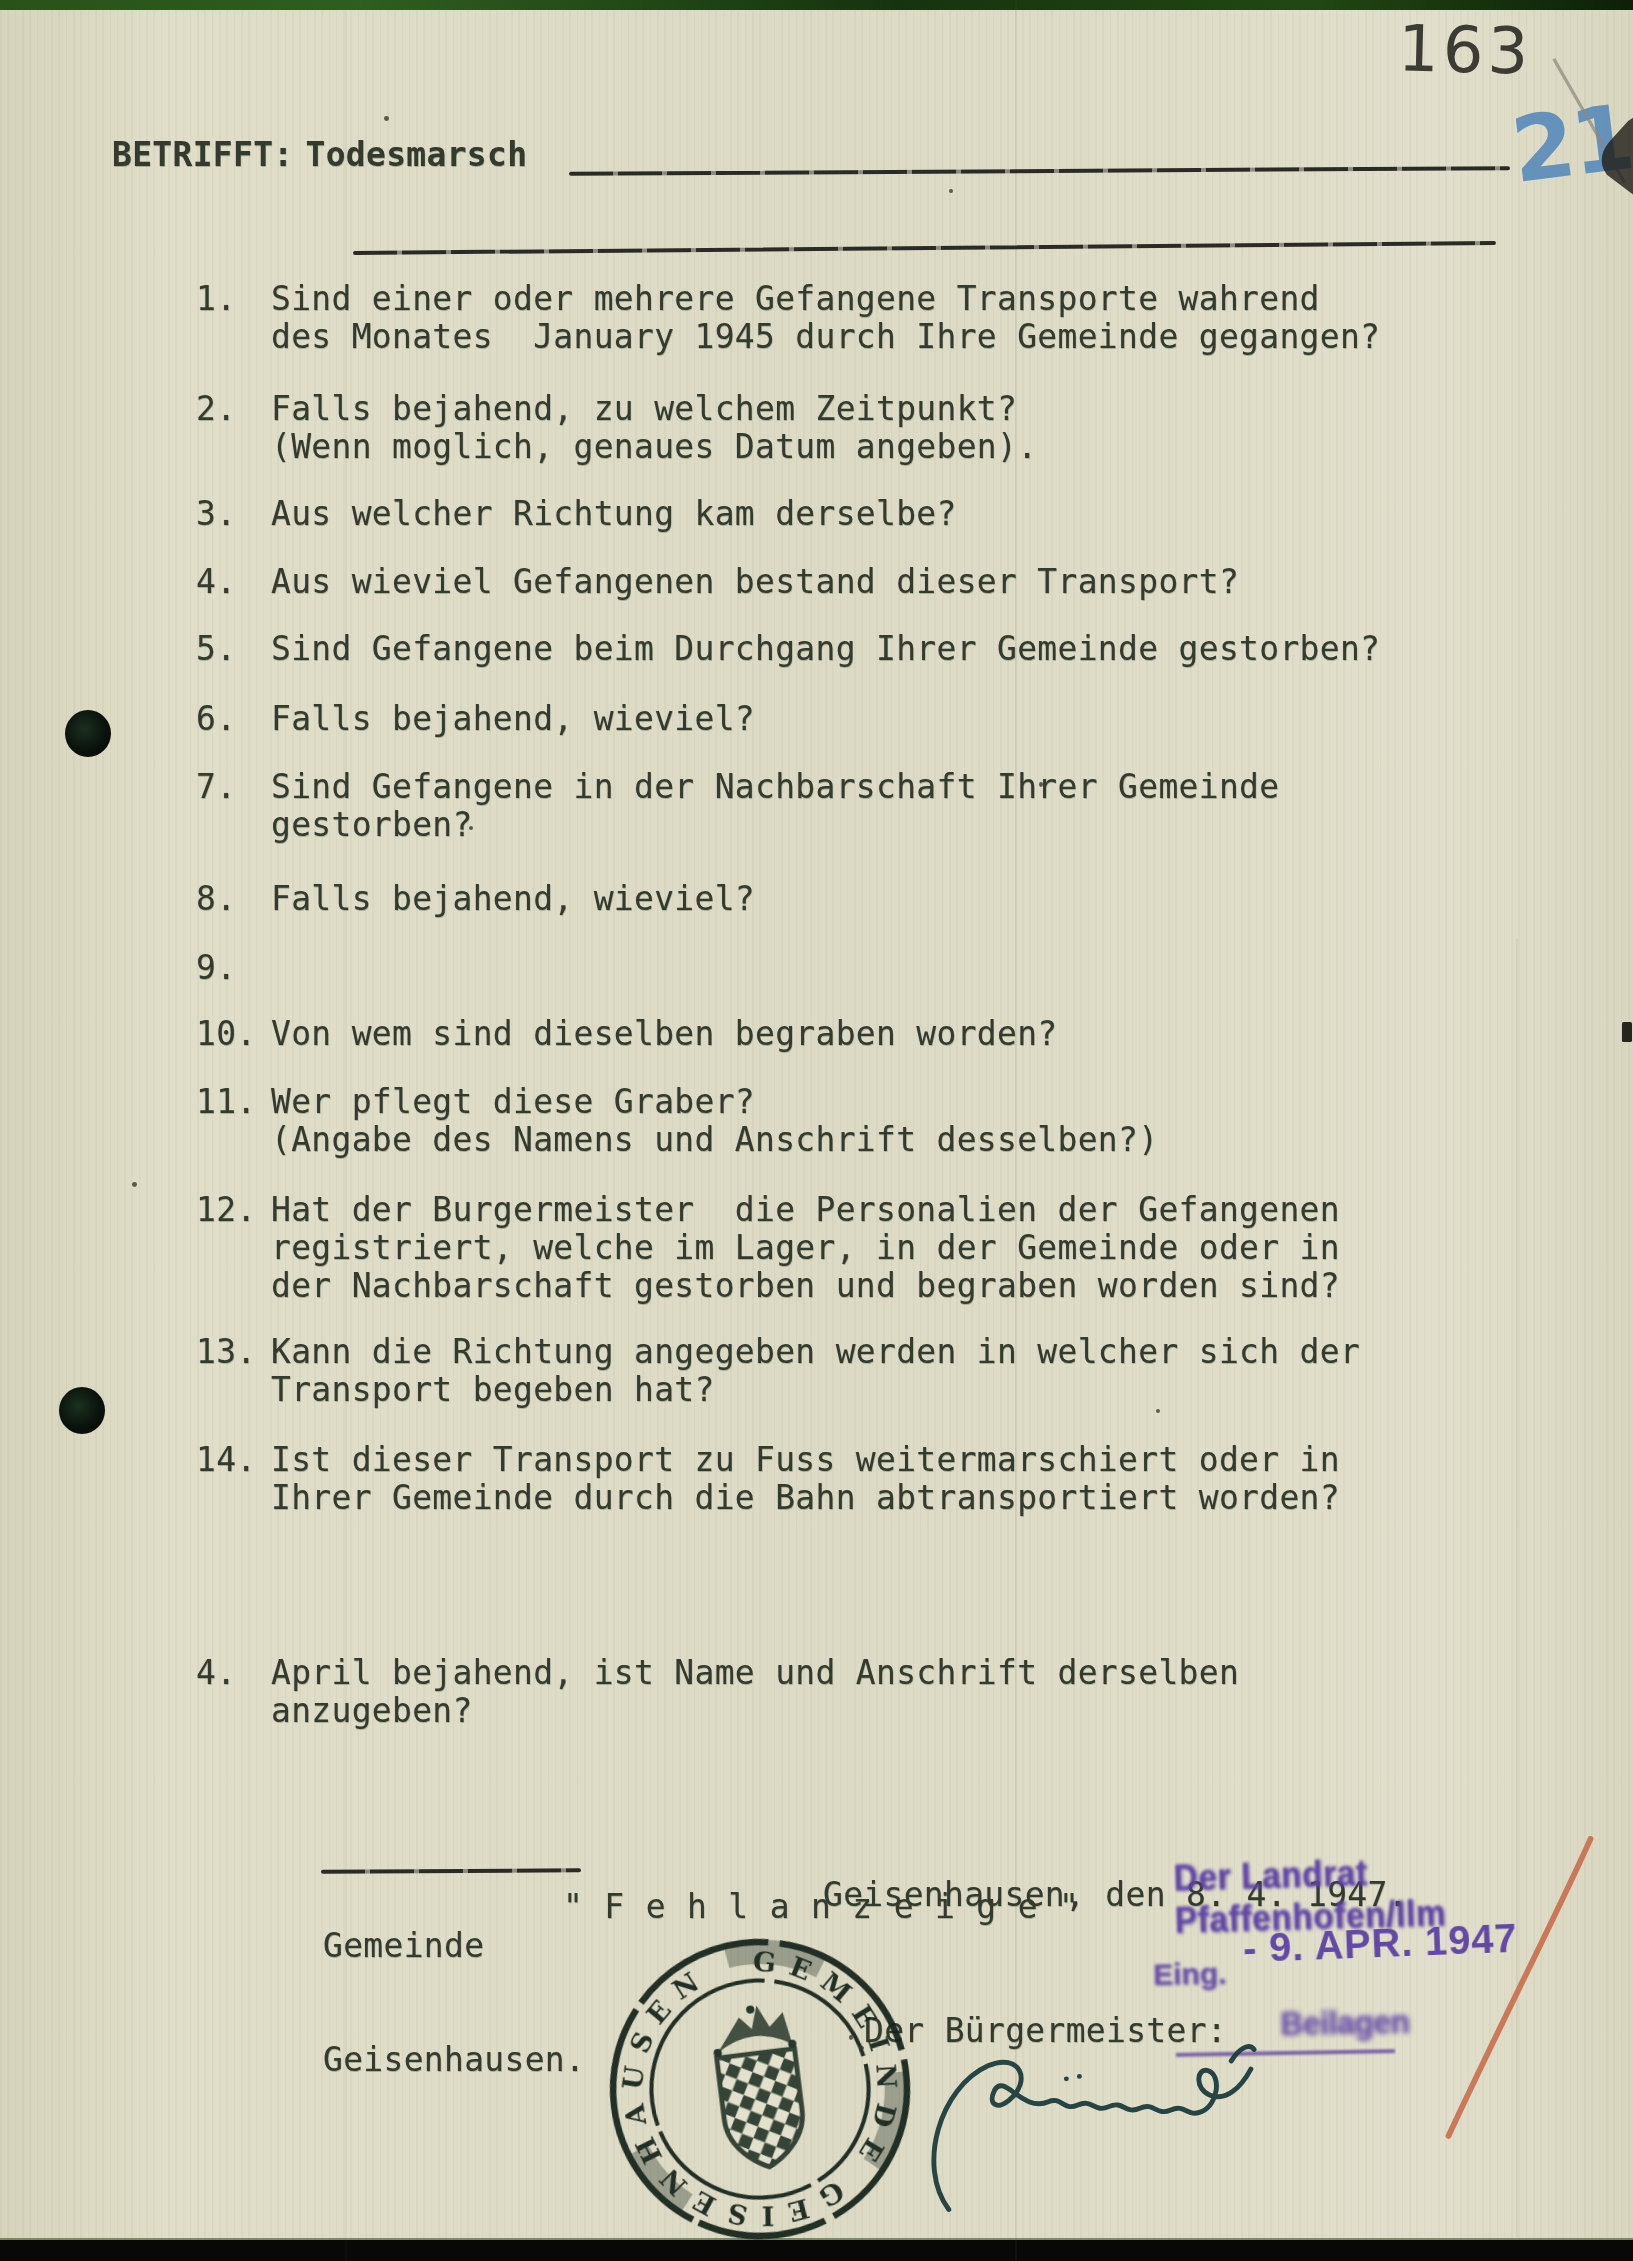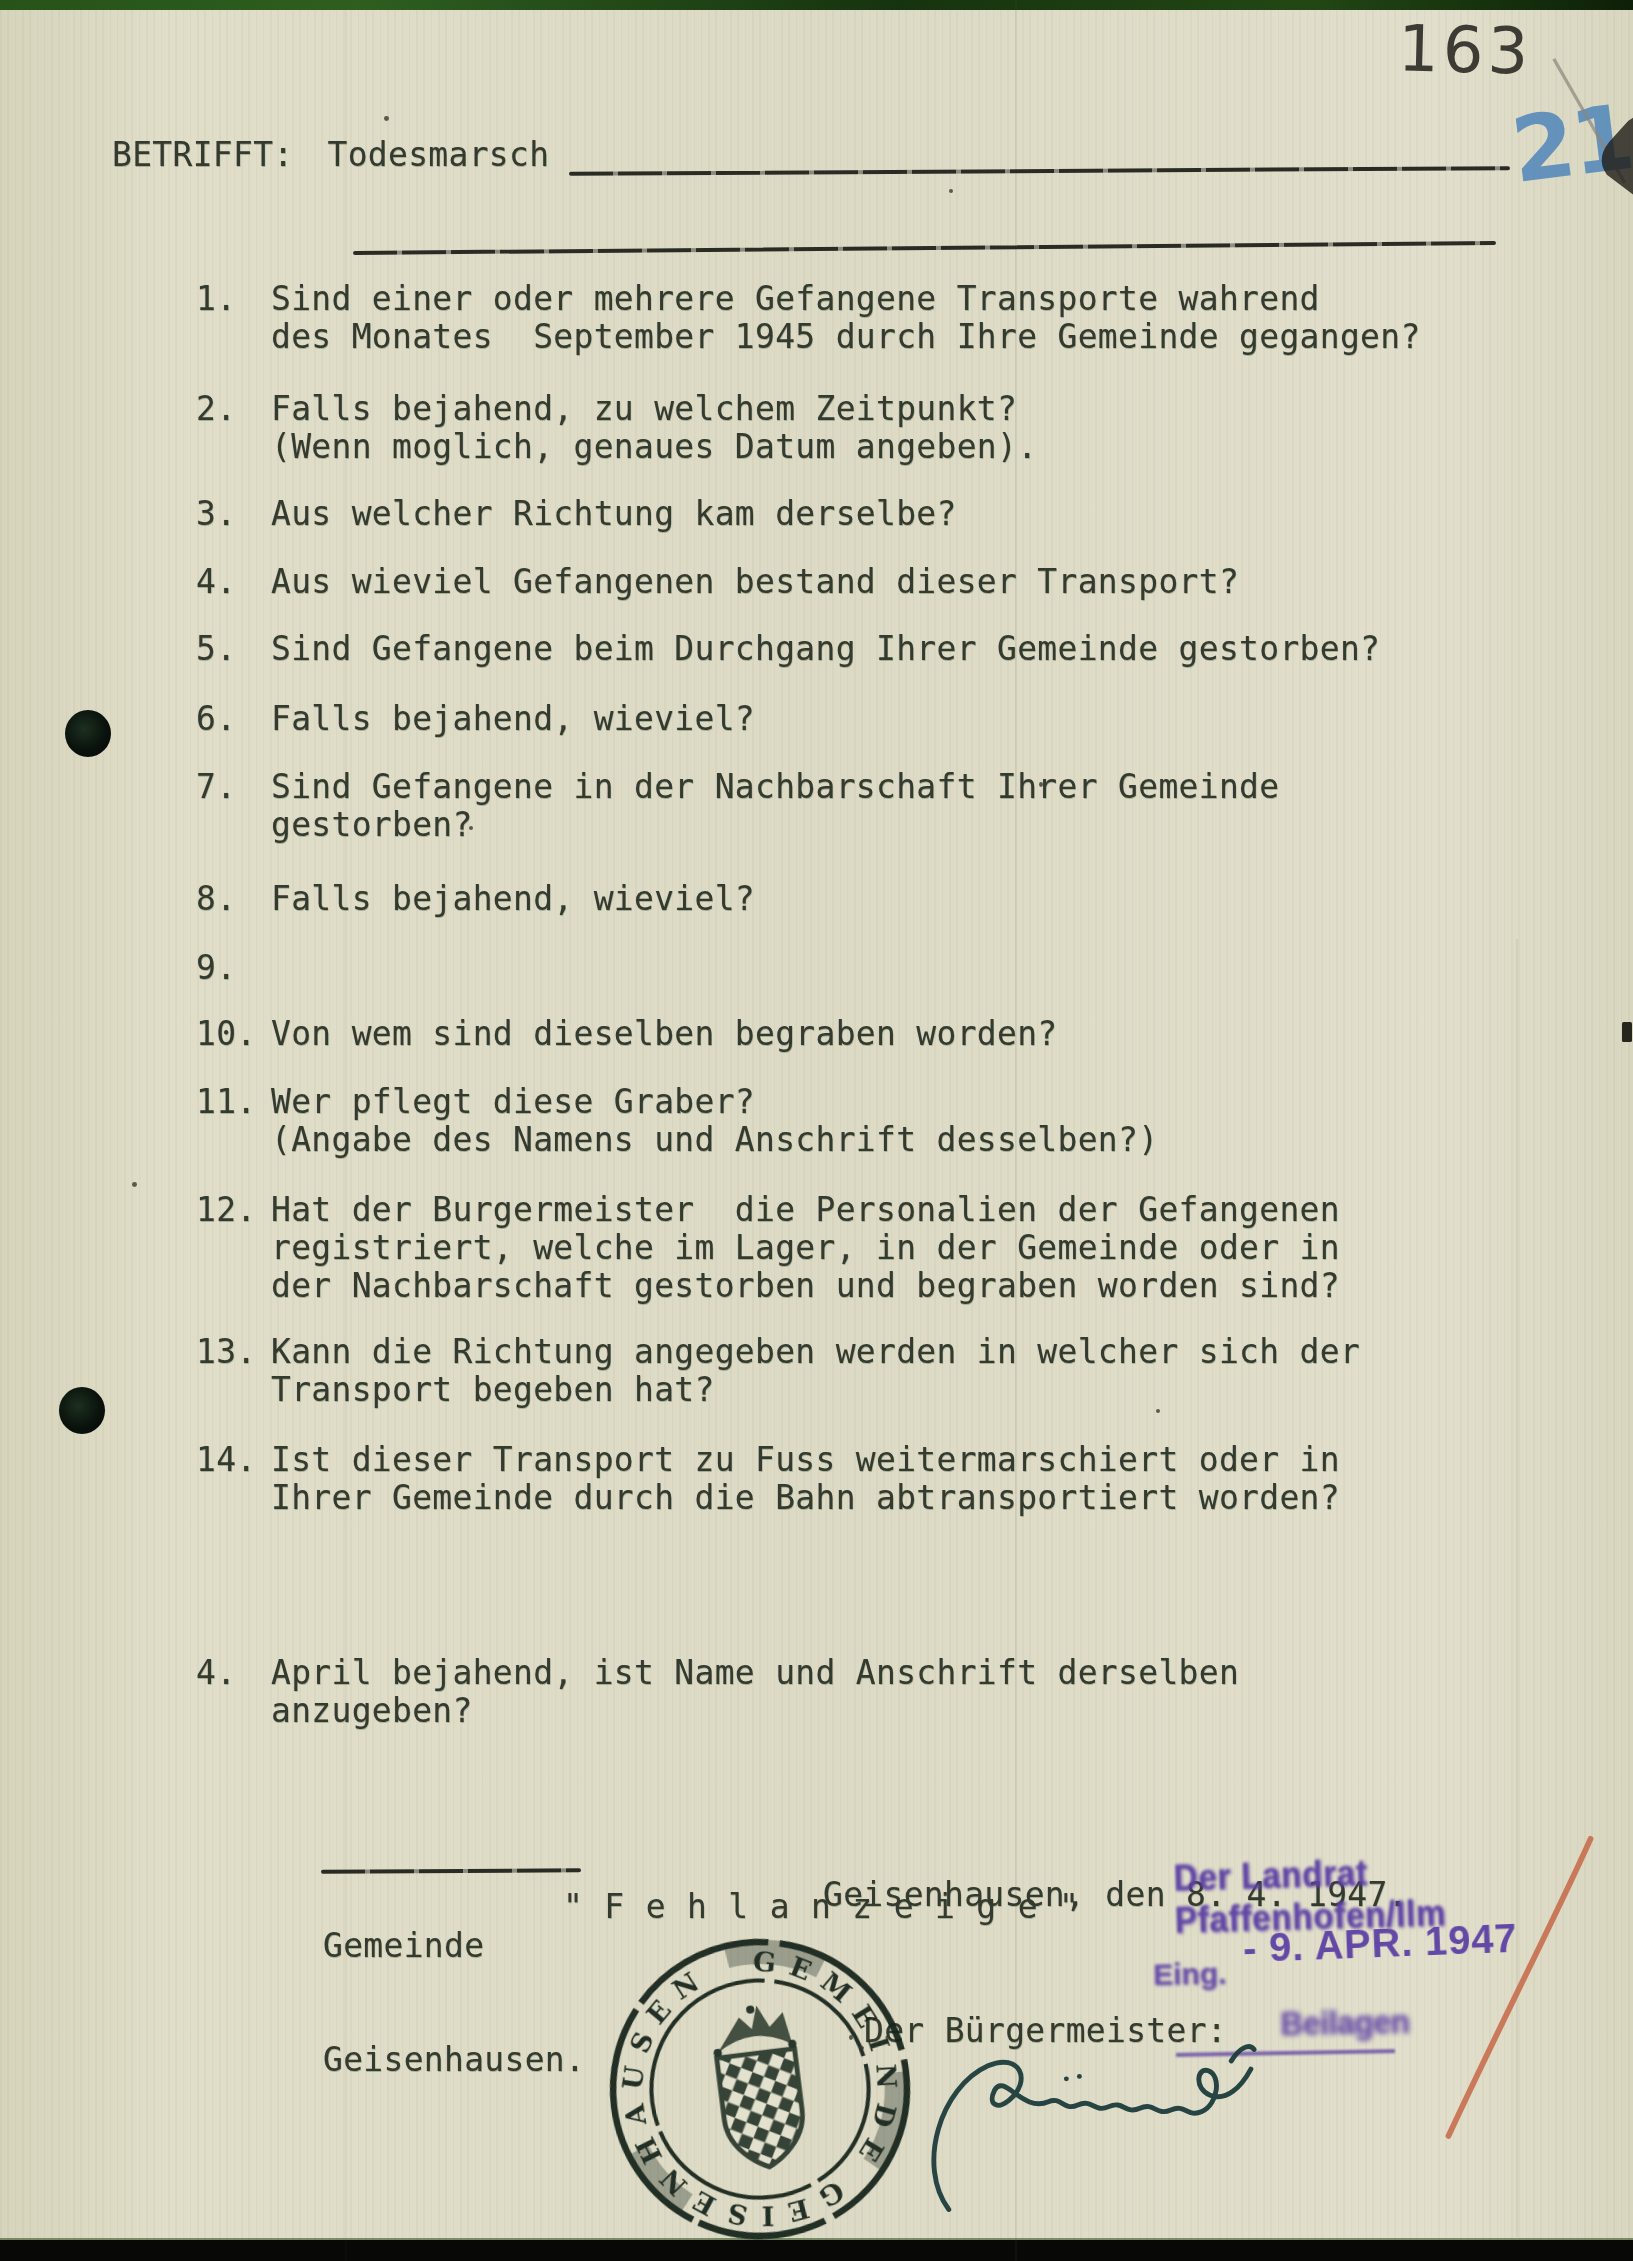--- a/index.html
+++ b/index.html
@@ -17,21 +17,21 @@
   }
   .edge-top{position:absolute;left:0;top:0;width:100%;height:9.8px;
     background:linear-gradient(90deg,#275218 0%,#2e5e20 22%,#16330f 55%,#224714 80%,#0d2008 100%);}
   .edge-bottom{position:absolute;left:0;bottom:0;width:100%;height:21px;background:#080806;}
   .edge-bottom-green{position:absolute;left:0;bottom:19.6px;width:100%;height:3.3px;background:rgba(40,75,25,.55);}
   .crease{position:absolute;background:rgba(90,90,68,.10);}
   .hole{position:absolute;width:46px;height:47px;border-radius:50%;
     background:radial-gradient(circle at 42% 40%, #1c3020 0%, #0a120c 55%, #05080a 100%);}
   .rule{position:absolute;height:4.1px;border-radius:2.4px;
     background:repeating-linear-gradient(90deg,#2b2b25 0 44px, rgba(43,43,37,.45) 44px 49px);}
-  .header{position:absolute;left:112px;top:136px;display:flex;gap:34px;}
+  .header{position:absolute;left:112px;top:136px;display:flex;gap:12px;font-weight:bold;}
   .q{position:absolute;left:196px;display:flex;}
   .qnum{flex:0 0 75px;}
   .speck{position:absolute;border-radius:50%;background:rgba(60,55,45,.8);}
   .pagenum{position:absolute;left:1398px;top:13px;font-family:"DejaVu Sans",sans-serif;
     font-size:64px;color:#3c3c34;letter-spacing:4.1px;transform:rotate(1.5deg);}
   .bluenum{position:absolute;left:1512px;top:91px;font-family:"DejaVu Sans",sans-serif;
     font-size:90px;font-weight:600;color:#4a83ba;transform:rotate(-7deg);opacity:.82;letter-spacing:-3.3px;}
   .sender{position:absolute;left:323px;top:1851px;}
   .dateline{position:absolute;left:823px;top:1868px;margin-top:8px;}
   .fehlanzeige{position:absolute;left:563px;top:1888px;letter-spacing:0.8px;}
@@ -71,21 +71,21 @@
   <div class="bluenum">21</div>
 
   <div class="header tw">
     <span>BETRIFFT:</span>
     <span>Todesmarsch</span>
   </div>
   <div class="rule" style="left:569px;top:169px;width:941px;transform:rotate(-.35deg);"></div>
   <div class="rule" style="left:353px;top:246px;width:1143px;transform:rotate(-.5deg);"></div>
 
   <div class="q tw" style="top:280px"><span class="qnum">1.</span><span class="qtext">Sind einer oder mehrere Gefangene Transporte wahrend
-des Monates  September 1945 durch Ihre Gemeinde gegangen?</span></div>
+des Monates  January 1945 durch Ihre Gemeinde gegangen?</span></div>
   <div class="q tw" style="top:390px"><span class="qnum">2.</span><span class="qtext">Falls bejahend, zu welchem Zeitpunkt?
 (Wenn moglich, genaues Datum angeben).</span></div>
   <div class="q tw" style="top:495px"><span class="qnum">3.</span><span class="qtext">Aus welcher Richtung kam derselbe?</span></div>
   <div class="q tw" style="top:563px"><span class="qnum">4.</span><span class="qtext">Aus wieviel Gefangenen bestand dieser Transport?</span></div>
   <div class="q tw" style="top:630px"><span class="qnum">5.</span><span class="qtext">Sind Gefangene beim Durchgang Ihrer Gemeinde gestorben?</span></div>
   <div class="q tw" style="top:700px"><span class="qnum">6.</span><span class="qtext">Falls bejahend, wieviel?</span></div>
   <div class="q tw" style="top:768px"><span class="qnum">7.</span><span class="qtext">Sind Gefangene in der Nachbarschaft Ihrer Gemeinde
 gestorben?</span></div>
   <div class="q tw" style="top:880px"><span class="qnum">8.</span><span class="qtext">Falls bejahend, wieviel?</span></div>
   <div class="q tw" style="top:949px"><span class="qnum">9.</span></div>

